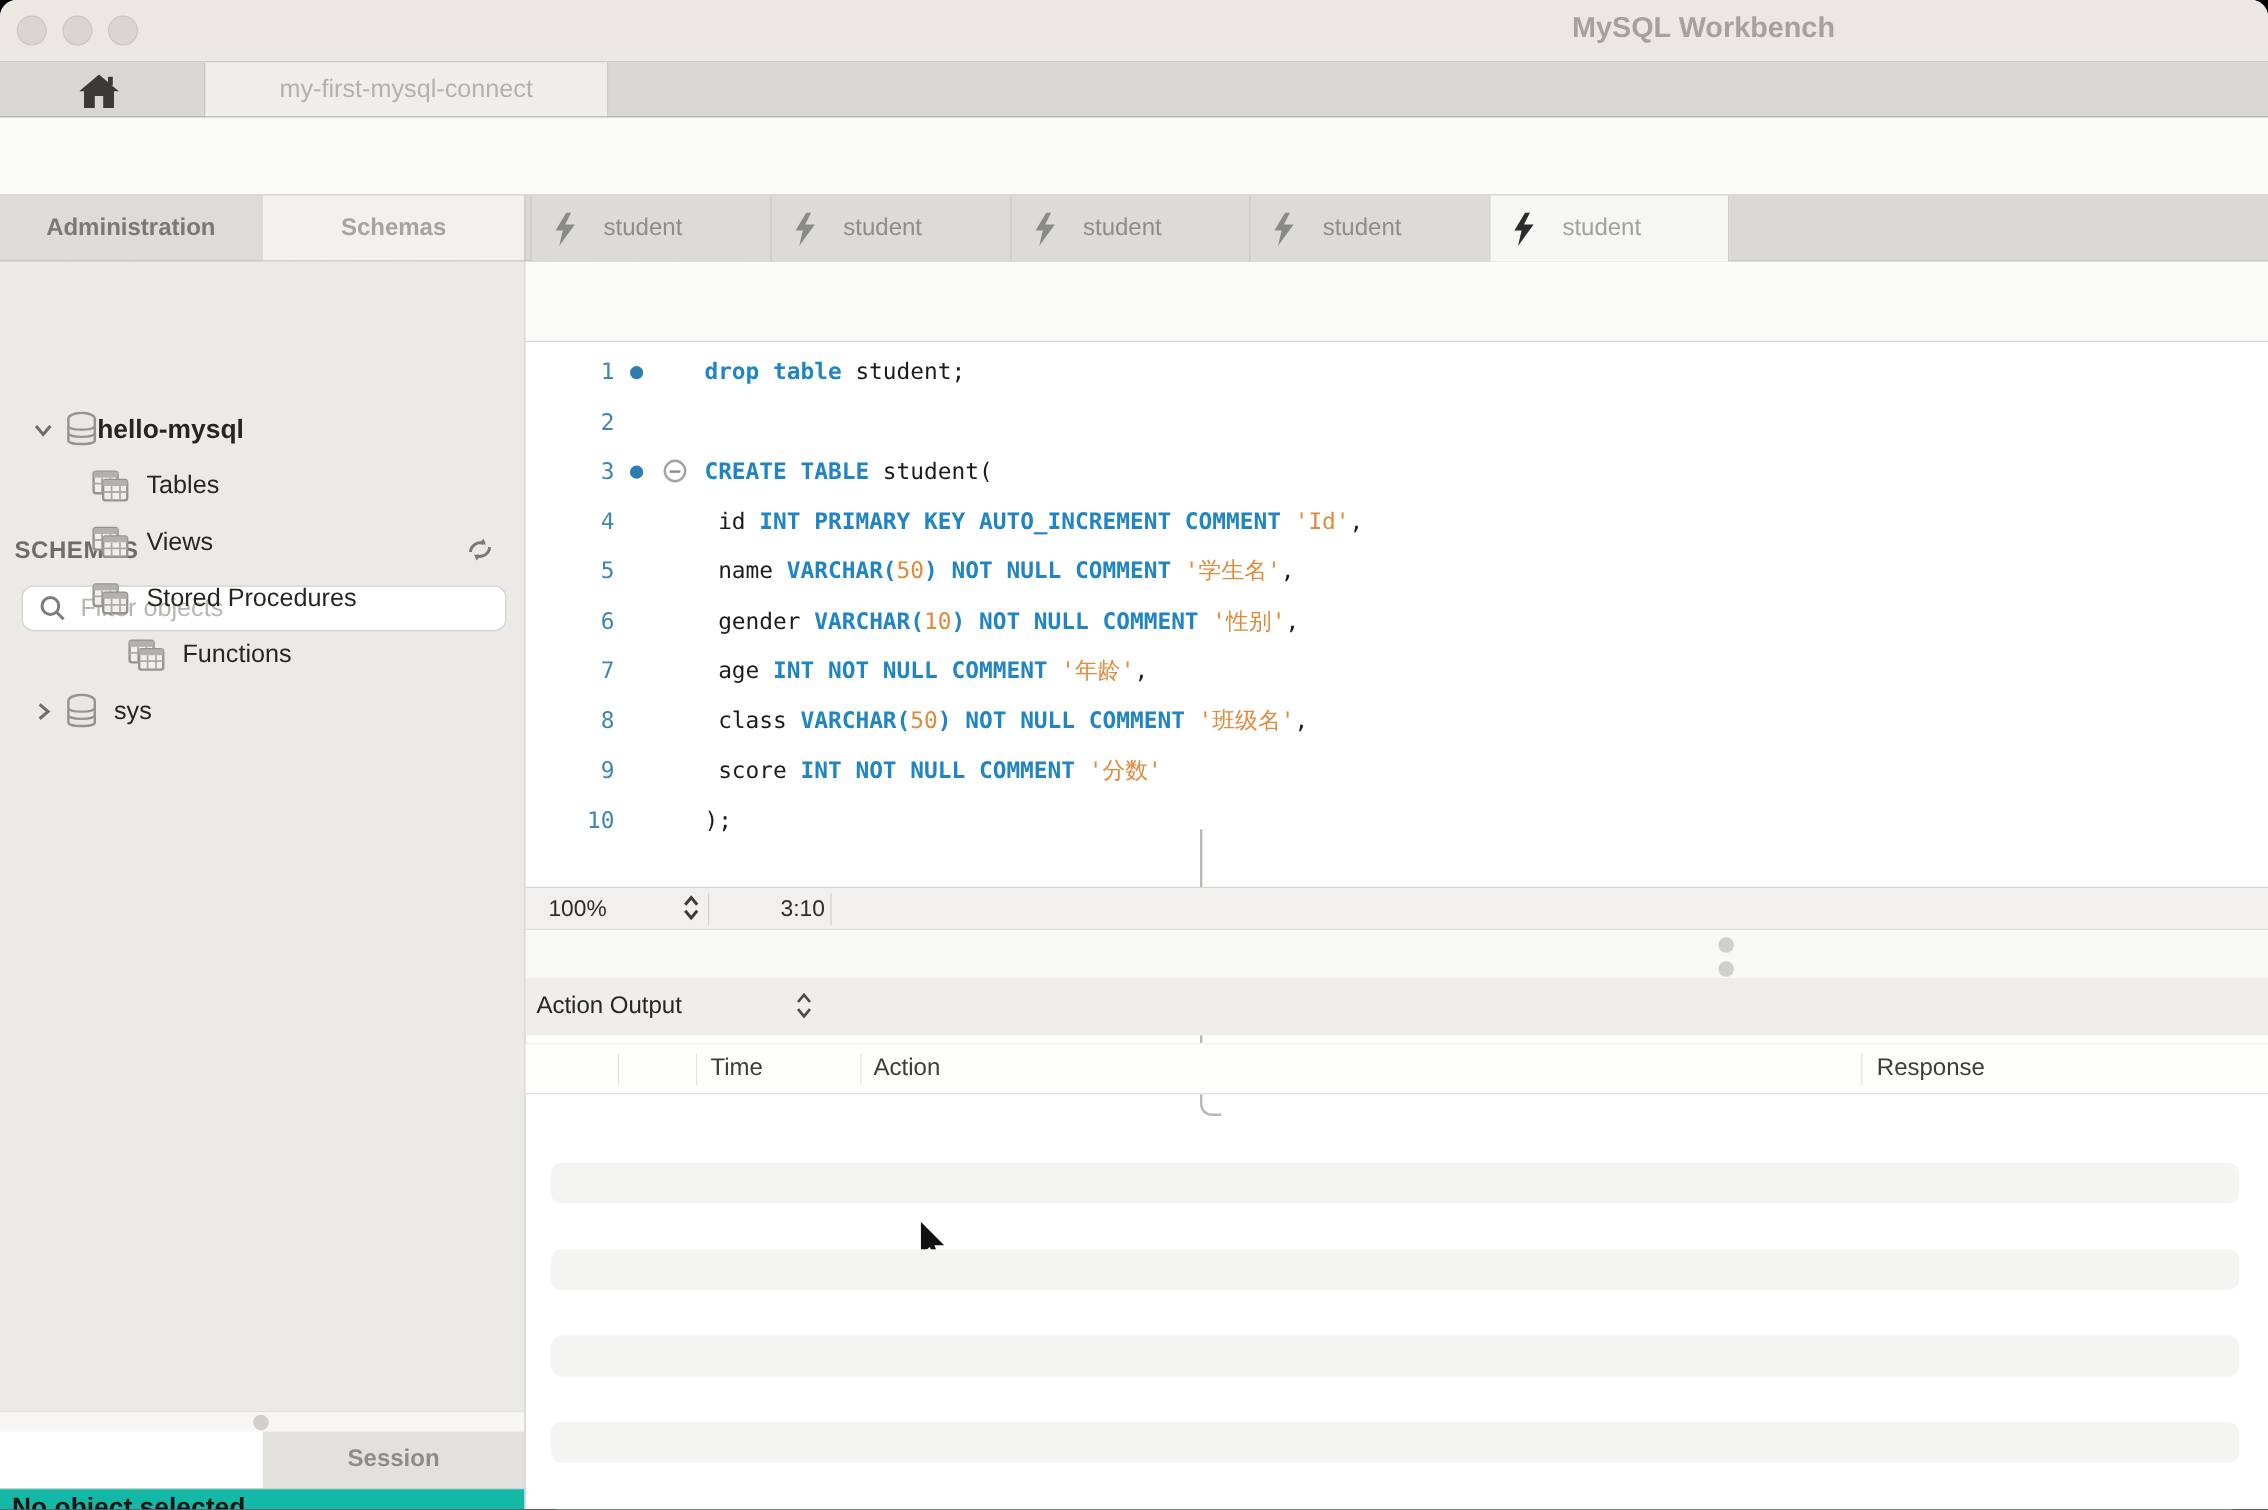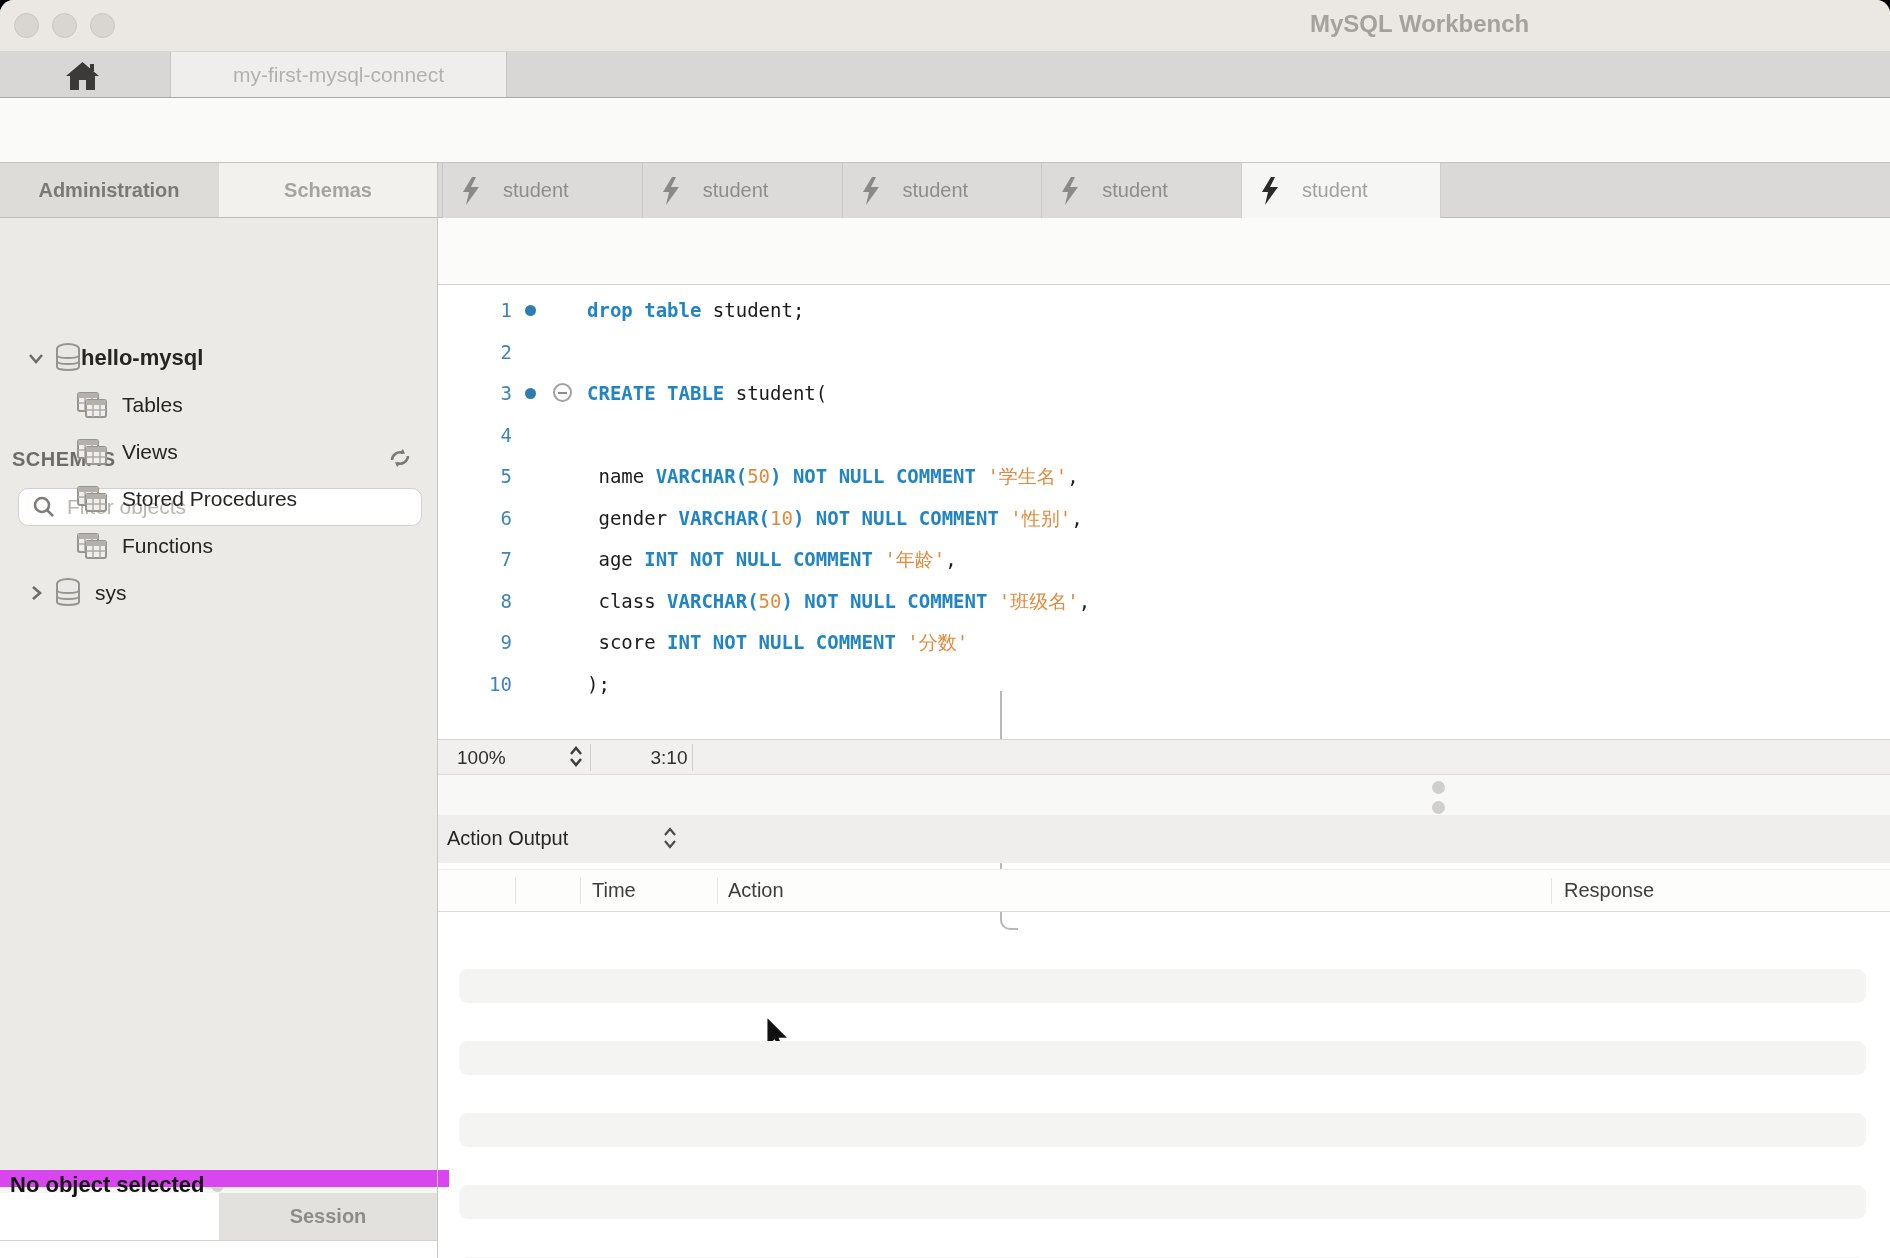--- a/index.html
+++ b/index.html
@@ -267,21 +267,21 @@
               <rect x="2" y="2" width="20" height="18" rx="2" fill="#f0efed" stroke="#97948f" stroke-width="2"></rect>
               <rect x="2" y="2" width="20" height="5" fill="#b4b1ac"></rect>
               <path d="M2 12 H22 M9 7 V20 M16 7 V20" stroke="#aeaba6" stroke-width="1.5"></path>
               <rect x="10" y="9" width="20" height="17" rx="2" fill="#f0efed" stroke="#97948f" stroke-width="2"></rect>
               <rect x="10" y="9" width="20" height="5" fill="#b4b1ac"></rect>
               <path d="M10 19 H30 M17 14 V26 M24 14 V26" stroke="#aeaba6" stroke-width="1.5"></path>
             </svg>
           </span>
           <span style="margin-left:14px;">Stored Procedures</span>
         </div>
-        <div class="treerow" style="top: 304px;">
+        <div class="treerow" style="top: 304px; padding-left: 30px;">
           <span style="margin-left:76px;">
             <svg width="32" height="28" viewBox="0 0 32 28">
               <rect x="2" y="2" width="20" height="18" rx="2" fill="#f0efed" stroke="#97948f" stroke-width="2"></rect>
               <rect x="2" y="2" width="20" height="5" fill="#b4b1ac"></rect>
               <path d="M2 12 H22 M9 7 V20 M16 7 V20" stroke="#aeaba6" stroke-width="1.5"></path>
               <rect x="10" y="9" width="20" height="17" rx="2" fill="#f0efed" stroke="#97948f" stroke-width="2"></rect>
               <rect x="10" y="9" width="20" height="5" fill="#b4b1ac"></rect>
               <path d="M10 19 H30 M17 14 V26 M24 14 V26" stroke="#aeaba6" stroke-width="1.5"></path>
             </svg>
           </span>
@@ -306,21 +306,21 @@
   </div>
 
   <div class="abs hl" style="left:0;top:1176px;width:437px;background:#d9d7d4;"></div>
   <div class="abs" id="sb-splitstrip">
     <div class="splitdot" style="position:absolute;left:211px;top:2px;"></div>
   </div>
   <div class="abs btab" id="btab-session">
       <span>Session</span>
     </div>
   <div class="abs hl" style="left:0;top:1240px;width:437px;background:#d4d2cf;"></div>
-  <div class="abs" style="left:0;top:1170px;width:437px;height:17px;background:#d946ef;padding-left:12px;">
+  <div class="abs" style="left:0;top:1241px;width:437px;height:17px;background:#14b8a6;">
     <div class="abs" id="noobj" style="top:2px;">No object selected</div>
   </div>
 
   <div class="abs vl" style="left:437px;top:163px;height:1095px;background:#c9c7c4;"></div>
 
   <div class="abs" id="sqltoolbar">
     <div class="abs sq-icon" style="left:456px;top:238px;">
       <svg width="34" height="30" viewBox="0 0 34 30">
           <path d="M1 4 h10 l3 4 h19" fill="none"></path>
           <path d="M1 3 H12 V7 H33 V29 H1 Z" fill="#bcd2e8" stroke="#5e6e80" stroke-width="2"></path>
@@ -428,20 +428,21 @@
         <span class="codetxt"></span>
       </div>
       <div class="codeline" style="top: 87px;">
         <span class="gut">3</span>
         <span class="stmt-dot"></span>
         <span class="foldc"></span>
         <span class="codetxt"><span class="tk-k">CREATE TABLE</span><span class="tk-p"> student(</span></span>
       </div>
       <div class="codeline" style="top: 128.5px;">
         <span class="gut">4</span>
+        <span class="codetxt"><span class="tk-p"> id </span><span class="tk-k">INT PRIMARY KEY AUTO_INCREMENT COMMENT</span><span class="tk-s"> 'Id'</span><span class="tk-p">,</span></span>
       </div>
       <div class="codeline" style="top: 170px;">
         <span class="gut">5</span>
         <span class="codetxt"><span class="tk-p"> name </span><span class="tk-k">VARCHAR(</span><span class="tk-n">50</span><span class="tk-k">) NOT NULL COMMENT</span><span class="tk-s"> '学生名'</span><span class="tk-p">,</span></span>
       </div>
       <div class="codeline" style="top: 211.5px;">
         <span class="gut">6</span>
         <span class="codetxt"><span class="tk-p"> gender </span><span class="tk-k">VARCHAR(</span><span class="tk-n">10</span><span class="tk-k">) NOT NULL COMMENT</span><span class="tk-s"> '性别'</span><span class="tk-p">,</span></span>
       </div>
       <div class="codeline" style="top: 253px;">

